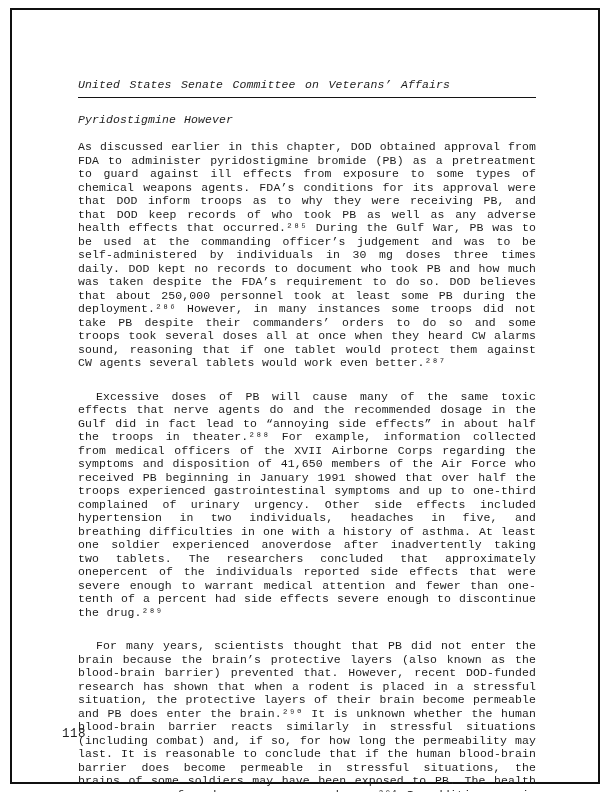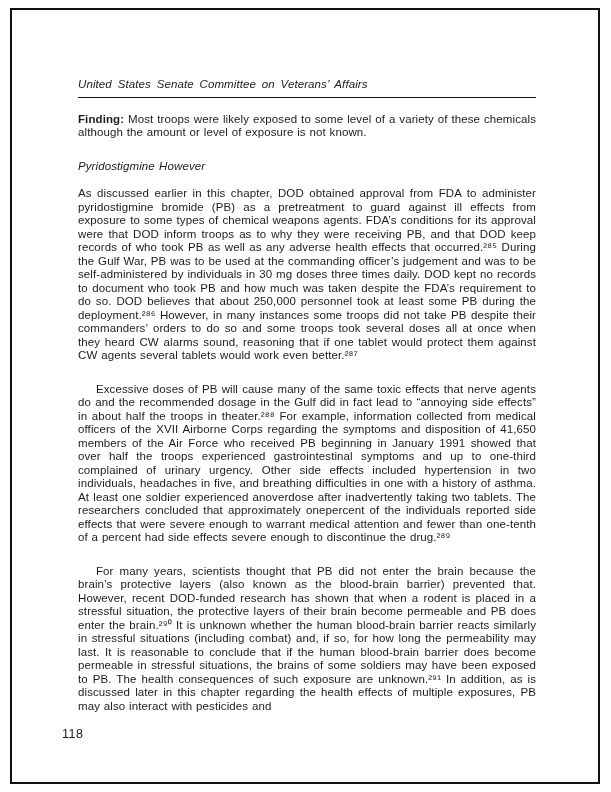--- a/index.html
+++ b/index.html
@@ -5,21 +5,21 @@
   html, body {
     margin: 0;
     padding: 0;
     background: #ffffff;
   }
   .page {
     position: relative;
     width: 610px;
     height: 792px;
     background: #ffffff;
-    font-family: Liberation Sans, sans-serif;
+    font-family: Liberation Mono, monospace;
     color: #1c1c1c;
     overflow: hidden;
   }
   .frame {
     position: absolute;
     left: 10px;
     top: 8px;
     right: 10px;
     bottom: 8px;
     border: 2px solid #101010;
@@ -80,21 +80,20 @@
 
 <div class="page">
 
   <div class="frame"></div>
 
   <div class="body-text">
 
     <div class="running-header">United States Senate Committee on Veterans’ Affairs</div>
 
 
-    <p class="para finding"><strong>Finding:</strong> <span>Most troops were likely exposed to some level of a variety of these chemicals although the amount or level of exposure is not known.</span></p>
 
     <h2 class="section-heading">Pyridostigmine However</h2>
 
     <p class="para">As discussed earlier in this chapter, DOD obtained approval from FDA to administer pyridostigmine bromide (PB) as a pretreatment to guard against ill effects from exposure to some types of chemical weapons agents.  FDA’s conditions for its approval were that DOD inform troops as to why they were receiving PB, and that DOD keep records of who took PB as well as any adverse health effects that occurred.²⁸⁵ During the Gulf War, PB was to be used at the commanding officer’s judgement and was to be self-administered by individuals in 30 mg doses three times daily.  DOD kept no records to document who took PB and how much was taken despite the FDA’s requirement to do so.  DOD believes that about 250,000 personnel took at least some PB during the deployment.²⁸⁶ However, in many instances some troops did not take PB despite their commanders’ orders to do so and some troops took several doses all at once when they heard CW alarms sound, reasoning that if one tablet would protect them against CW agents several tablets would work even better.²⁸⁷</p>
 
     <p class="para indent">Excessive doses of PB will cause many of the same toxic effects that nerve agents do and the recommended dosage in the Gulf did in fact lead to “annoying side effects” in about half the troops in theater.²⁸⁸  For example, information collected from medical officers of the XVII Airborne Corps regarding the symptoms and disposition of 41,650 members of the Air Force who received PB beginning in January 1991 showed that over half the troops experienced gastrointestinal symptoms and up to one-third complained of urinary urgency.  Other side effects included hypertension in two individuals, headaches in five, and breathing difficulties in one with a history of asthma.  At least one soldier experienced anoverdose after inadvertently taking two tablets.  The researchers concluded that approximately onepercent of the individuals reported side effects that were severe enough to warrant medical attention and fewer than one-tenth of a percent had side effects severe enough to discontinue the drug.²⁸⁹</p>
 
     <p class="para indent">For many years, scientists thought that PB did not enter the brain because the brain’s protective layers (also known as the blood-brain barrier) prevented that.  However, recent DOD-funded research has shown that when a rodent is placed in a stressful situation, the protective layers of their brain become permeable and PB does enter the brain.²⁹⁰ It is unknown whether the human blood-brain barrier reacts similarly in stressful situations (including combat) and, if so, for how long the permeability may last.  It is reasonable to conclude that if the human blood-brain barrier does become permeable in stressful situations, the brains of some soldiers may have been exposed to PB.  The health consequences of such exposure are unknown.²⁹¹  In addition, as is discussed later in this chapter regarding the health effects of multiple exposures, PB may also interact with pesticides and</p>
 
   </div>

